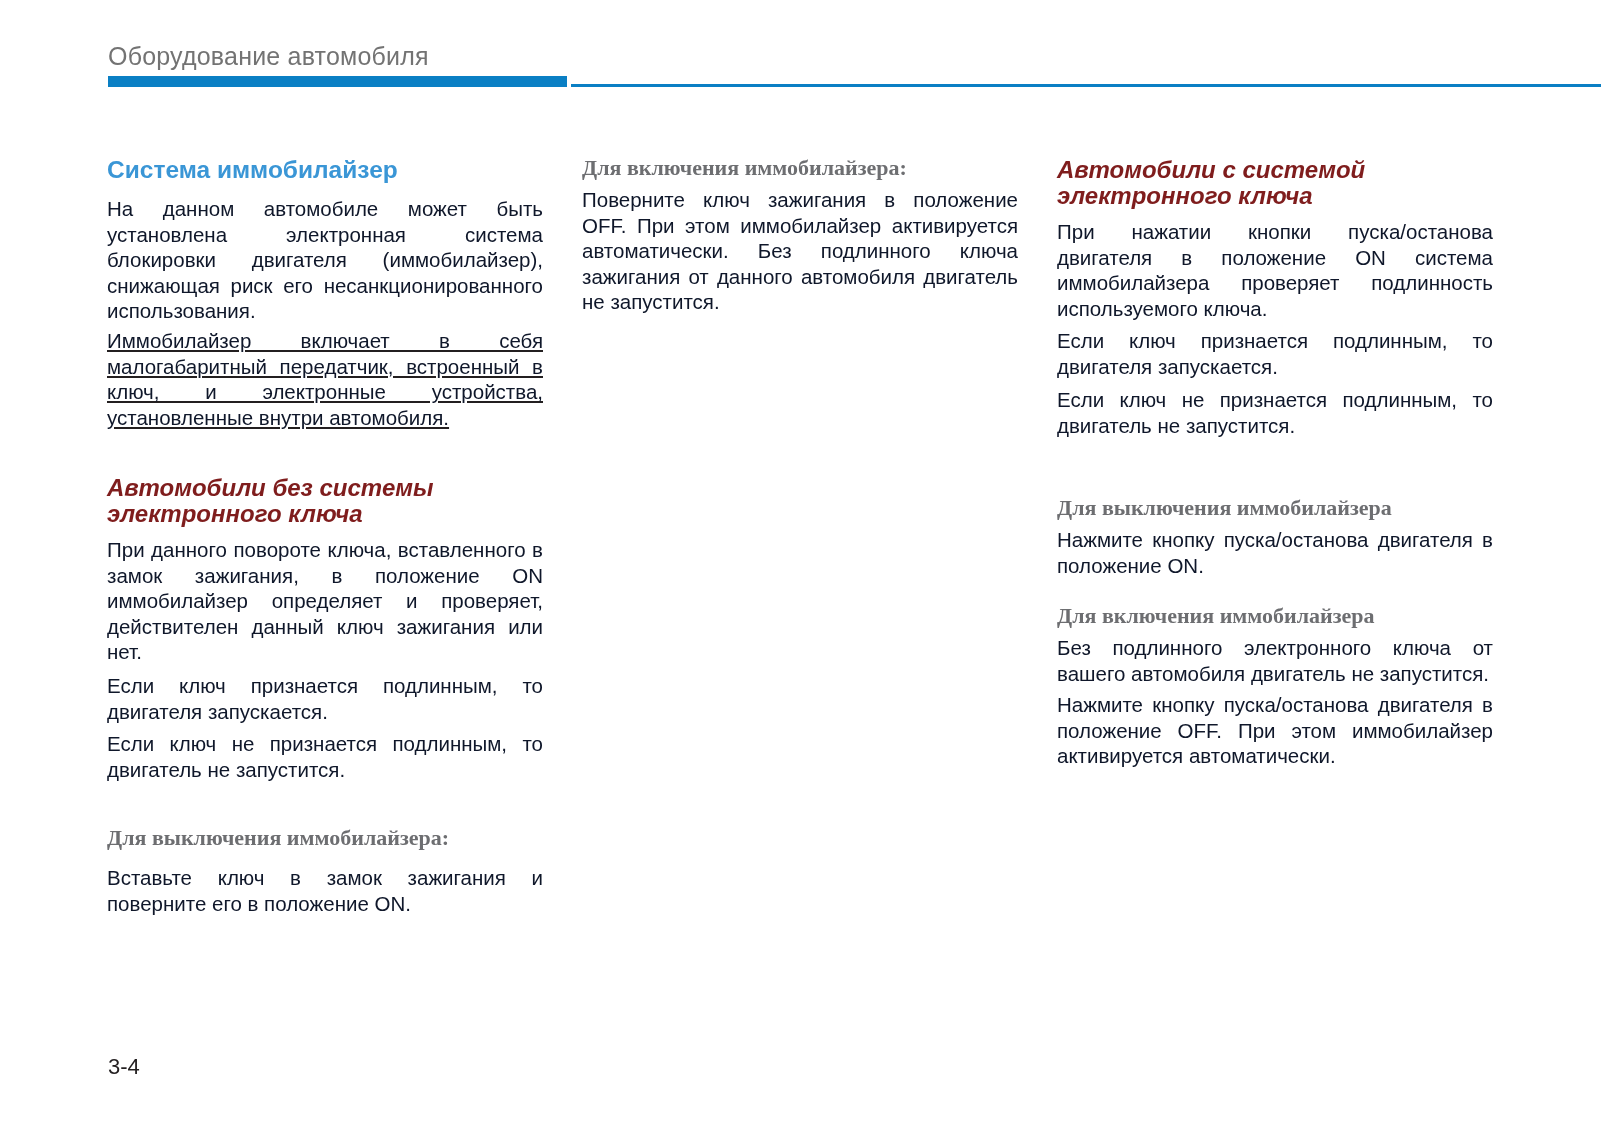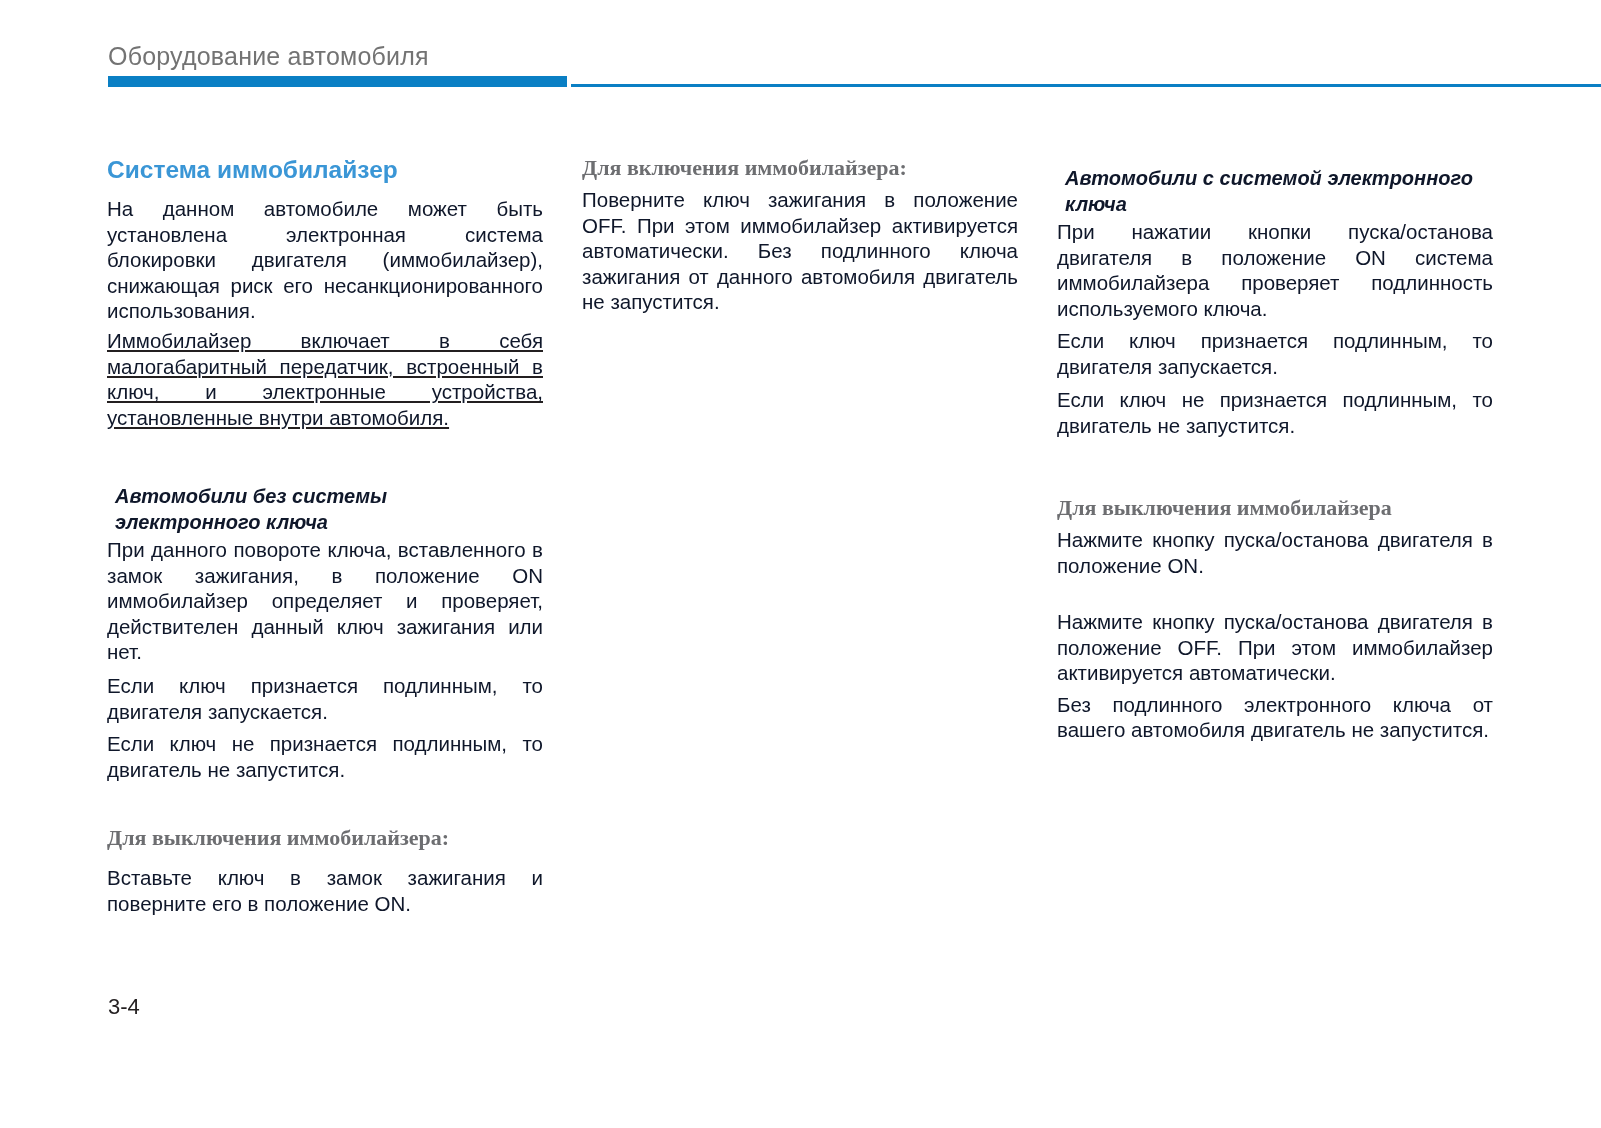--- a/index.html
+++ b/index.html
@@ -19,31 +19,31 @@
     }
     .col { position: absolute; top: 0; width: 440px; }
     .col1 { left: 107px; }
     .col2 { left: 582px; }
     .col3 { left: 1057px; }
     .section-title {
       color: #3a96d6; font-weight: bold; font-size: 24.5px; margin: 0;
       position: absolute; top: 156px; white-space: nowrap;
     }
     .sub-italic {
-      font-weight: bold; font-style: italic; font-size: 20px; line-height: 26px; margin: 8px; color: #0f172a;
+      font-weight: bold; font-style: italic; font-size: 24px; line-height: 26px; margin: 0; color: #7f1d1d;
     }
     .serif-head {
       font-family: "Liberation Serif", serif; font-weight: bold; color: #6d6e71; font-size: 22px; margin: 0;
       white-space: nowrap;
     }
     p.body {
       margin: 0; font-size: 20.5px; line-height: 25.6px; text-align: justify; color: #0f172a;
     }
     .blk { position: absolute; left: 0; width: 436px; }
-    .page-num { position: absolute; left: 108px; top: 994px; font-size: 22px; color: #231f20; }
+    .page-num { position: absolute; left: 108px; top: 1054px; font-size: 22px; color: #231f20; }
   </style>
 </head>
 <body>
 
 <div>
   <div class="header-title">Оборудование автомобиля</div>
   <div class="header-bar-thick"></div>
   <div class="header-bar-thin"></div>
 </div>
 
@@ -91,18 +91,19 @@
     <p class="body">Если ключ признается подлинным, то двигателя запускается.</p>
   </div>
   <div class="blk" style="top:387px;">
     <p class="body">Если ключ не признается подлинным, то двигатель не запустится.</p>
   </div>
   <div class="blk" style="top:495px;">
     <h3 class="serif-head">Для выключения иммобилайзера</h3>
     <p class="body" style="margin-top:6px;">Нажмите кнопку пуска/останова двигателя в положение ON.</p>
   </div>
   <div class="blk" style="top:603px;">
+    <h3 class="serif-head">Для включения иммобилайзера</h3>
+    <p class="body" style="margin-top:6px;">Без подлинного электронного ключа от вашего автомобиля двигатель не запустится.</p>
     <p class="body" style="margin-top:6px;">Нажмите кнопку пуска/останова двигателя в положение OFF.  При этом иммобилайзер активируется автоматически.</p>
-    <p class="body" style="margin-top:6px;">Без подлинного электронного ключа от вашего автомобиля двигатель не запустится.</p>
   </div>
 </div>
 
 <div class="page-num">3-4</div>
 
 </body></html>

